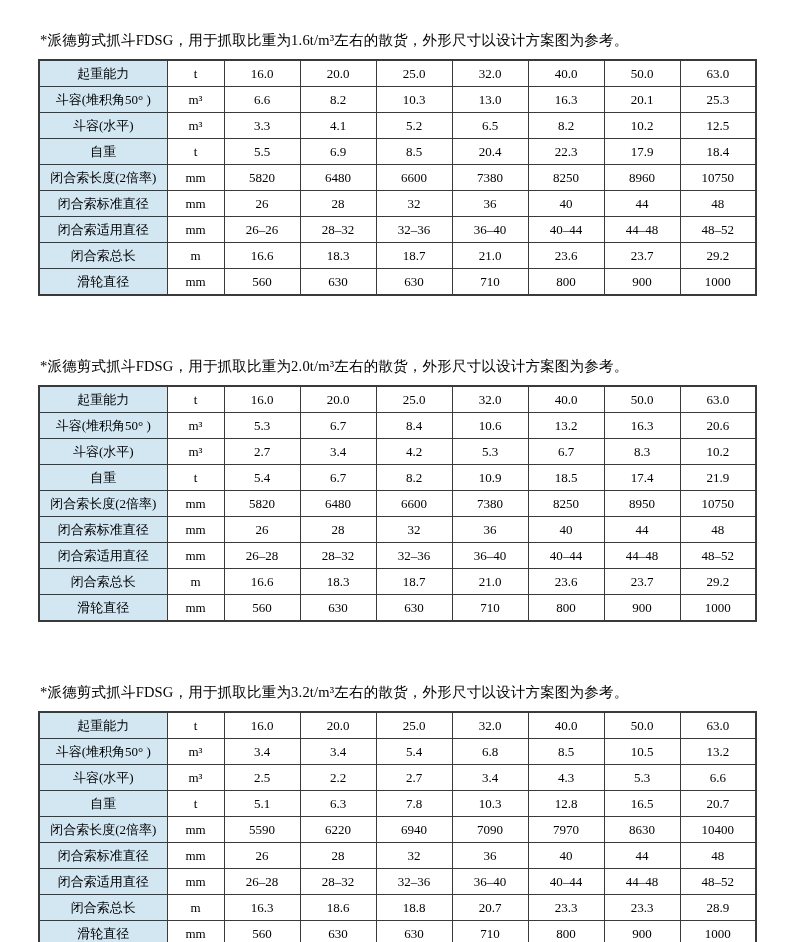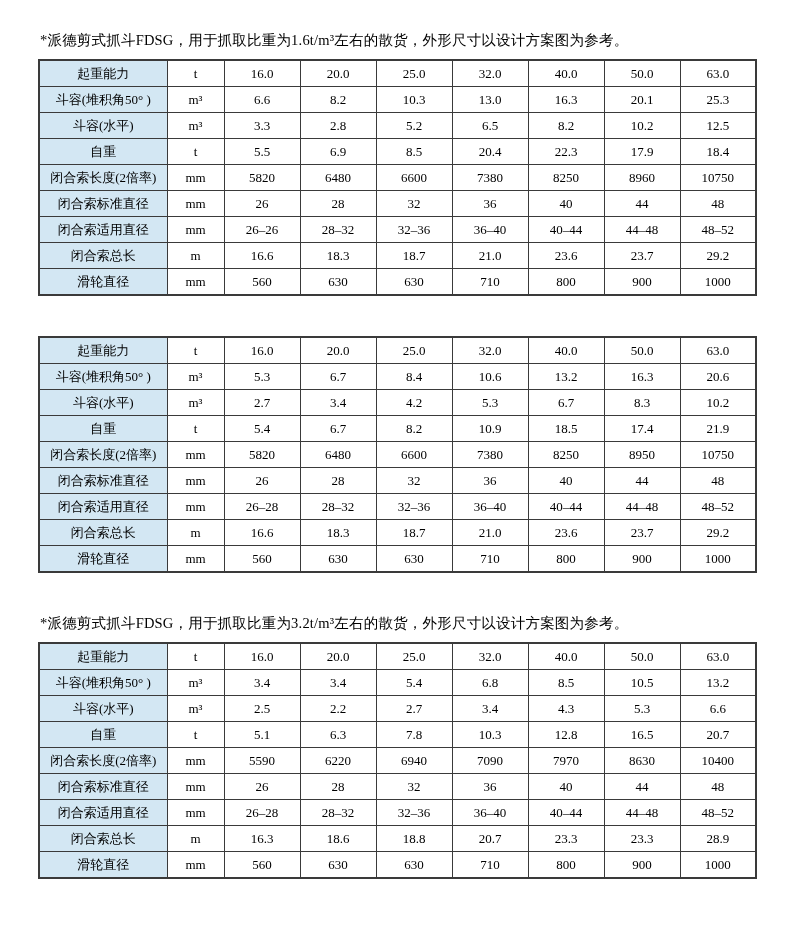--- a/index.html
+++ b/index.html
@@ -11,21 +11,21 @@
   }
   .page {
     width: 800px;
     height: 942px;
     box-sizing: border-box;
     padding: 30px 43px 20px 38px;
     background: #ffffff;
     overflow: hidden;
   }
   .section {
-    margin-bottom: 40px;
+    margin-bottom: 60px;
   }
   .section:last-child {
     margin-bottom: 4px;
   }
   .section-title {
     margin: 0 0 9px 2px;
     font-size: 14.5px;
     line-height: 20px;
     letter-spacing: 0.2px;
     white-space: nowrap;
@@ -93,21 +93,21 @@
               <td>10.3</td>
               <td>13.0</td>
               <td>16.3</td>
               <td>20.1</td>
               <td>25.3</td>
             </tr>
             <tr>
               <td class="label">斗容(水平)</td>
               <td class="unit">m³</td>
               <td>3.3</td>
-              <td>2.8</td>
+              <td>4.1</td>
               <td>5.2</td>
               <td>6.5</td>
               <td>8.2</td>
               <td>10.2</td>
               <td>12.5</td>
             </tr>
             <tr>
               <td class="label">自重</td>
               <td class="unit">t</td>
               <td>5.5</td>
@@ -171,20 +171,21 @@
               <td>710</td>
               <td>800</td>
               <td>900</td>
               <td>1000</td>
             </tr>
           </tbody>
     </table>
   </div>
 
   <div class="section">
+    <p class="section-title">*派德剪式抓斗FDSG，用于抓取比重为2.0t/m³左右的散货，外形尺寸以设计方案图为参考。</p>
     <table class="spec">
       <colgroup>
         <col class="c-label">
         <col class="c-unit">
         <col class="c-val">
             <col class="c-val">
             <col class="c-val">
             <col class="c-val">
         <col class="c-val">
             <col class="c-val">

